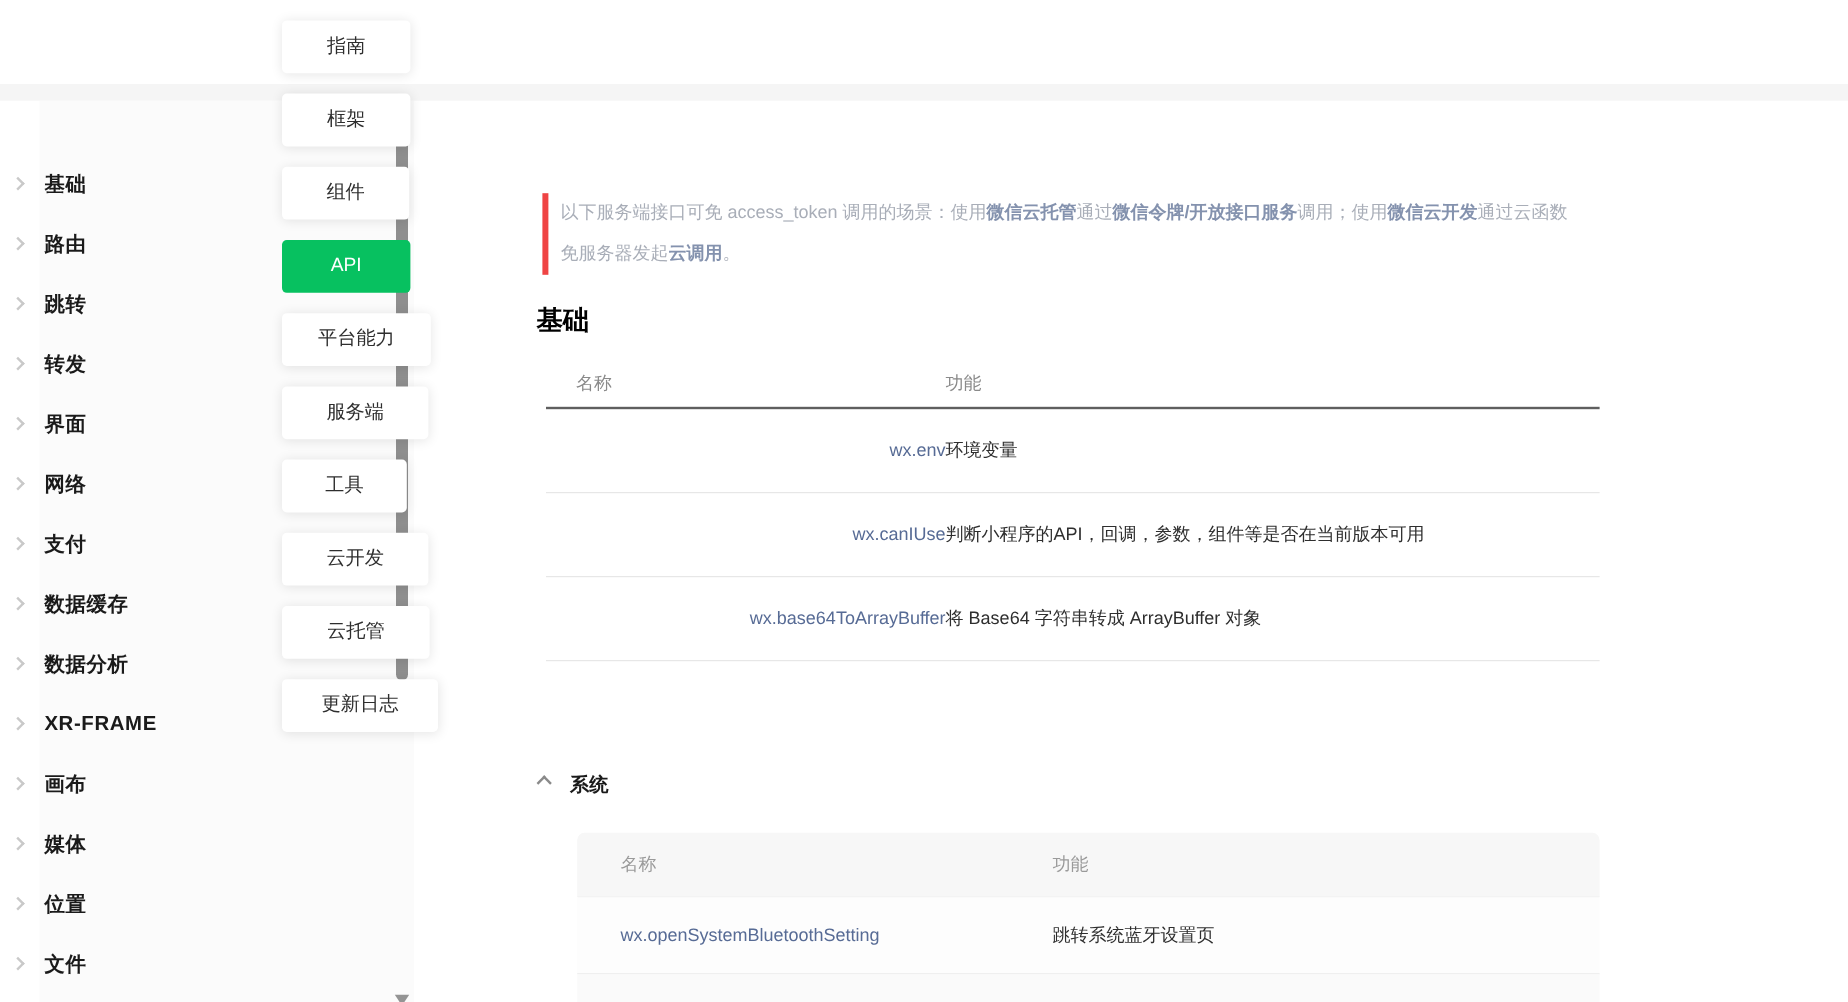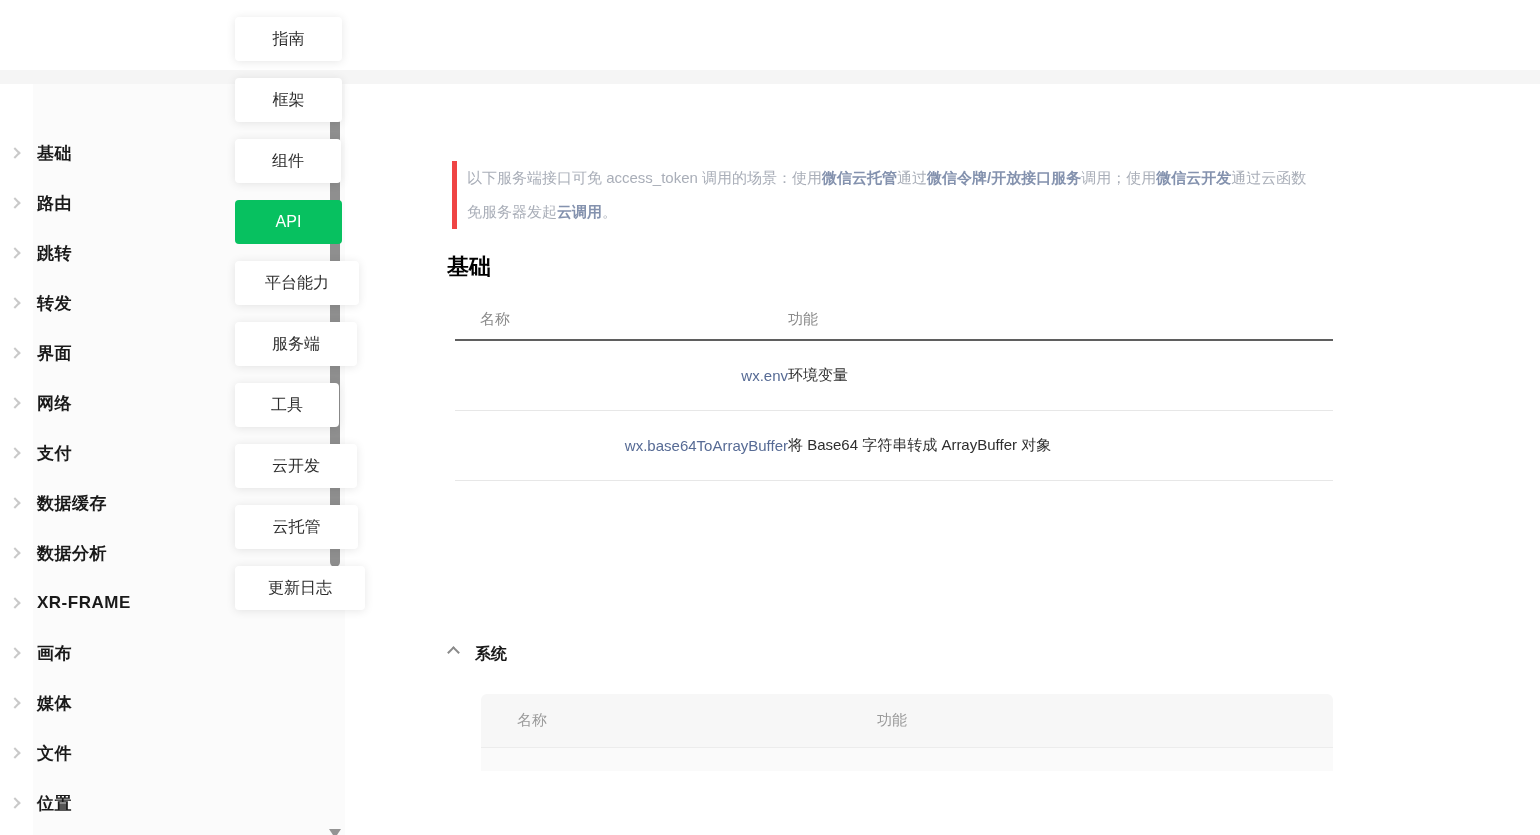--- a/index.html
+++ b/index.html
@@ -150,25 +150,25 @@
     <div class="sidebar-item">
       <span class="chev-right"></span>
       <span class="sidebar-label">画布</span>
     </div>
     <div class="sidebar-item">
       <span class="chev-right"></span>
       <span class="sidebar-label">媒体</span>
     </div>
     <div class="sidebar-item">
       <span class="chev-right"></span>
+      <span class="sidebar-label">位置</span>
+    </div>
+    <div class="sidebar-item">
+      <span class="chev-right"></span>
       <span class="sidebar-label">文件</span>
-    </div>
-    <div class="sidebar-item">
-      <span class="chev-right"></span>
-      <span class="sidebar-label">位置</span>
     </div>
   </div>
   <div class="scrollbar">
     <div class="scroll-up"></div>
     <div class="scroll-thumb"></div>
     <div class="scroll-down"></div>
   </div>
 </div>
 
 <div class="main">
@@ -183,31 +183,39 @@
   <div class="table1">
     <div class="thead">
       <div class="c1">名称</div>
       <div class="c2">功能</div>
     </div>
     <div class="trow">
       <div class="c1"><a class="api-link">wx.env</a></div>
       <div class="c2 tdesc">环境变量</div>
     </div>
     <div class="trow">
+      <div class="c1"><a class="api-link">wx.canIUse</a></div>
+      <div class="c2 tdesc">判断小程序的API，回调，参数，组件等是否在当前版本可用</div>
+    </div>
+    <div class="trow">
       <div class="c1"><a class="api-link">wx.base64ToArrayBuffer</a></div>
       <div class="c2 tdesc">将 Base64 字符串转成 ArrayBuffer 对象</div>
     </div>
   </div>
 
   <div class="subsection">
     <span class="chev-up"></span>
     <span class="subsection-label">系统</span>
   </div>
 
   <div class="table2">
     <div class="t2head">
       <div class="c1">名称</div>
       <div class="c2">功能</div>
     </div>
+    <div class="t2row">
+      <div class="c1"><a class="api-link">wx.openSystemBluetoothSetting</a></div>
+      <div class="c2 tdesc">跳转系统蓝牙设置页</div>
+    </div>
     <div class="t2partial"></div>
   </div>
 
 </div>
 
 </body></html>

